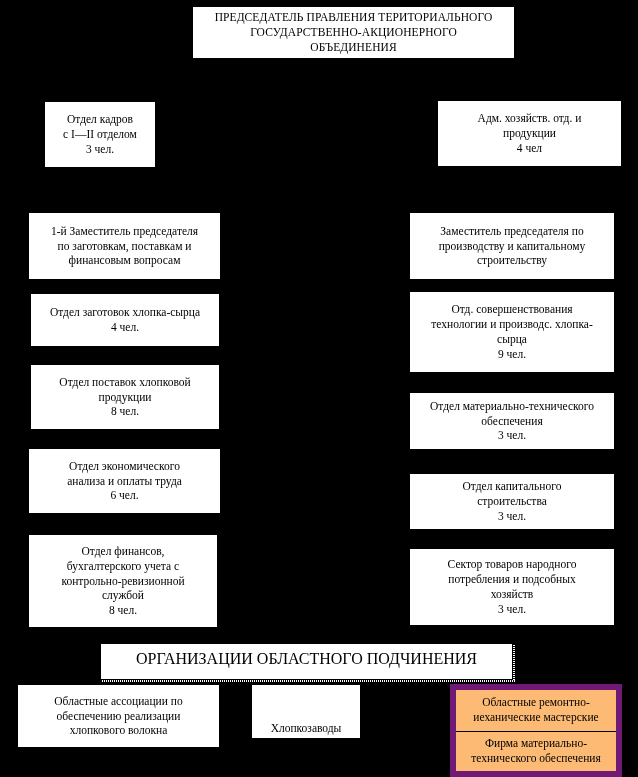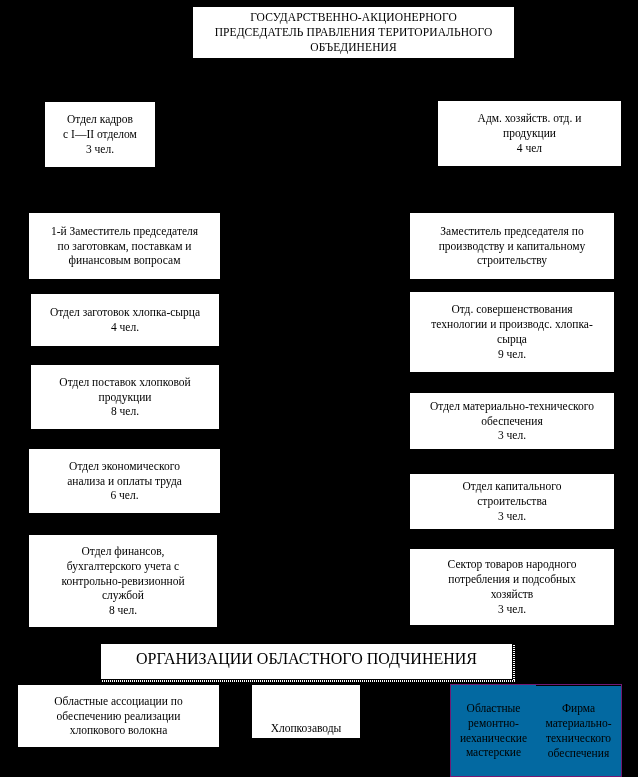--- a/index.html
+++ b/index.html
@@ -59,25 +59,25 @@
   }
   .banner-shadow-b {
     position: absolute;
     height: 2px;
     background-image: repeating-linear-gradient(
       to right, #ffffff 0px, #ffffff 1px, #000000 1px, #000000 2px);
   }
   
   .stack {
     position: absolute;
-    border: 1px solid #701a75;
-    background: #0369a1;
-    box-sizing: border-box;
-    display: flex;
-    flex-direction: row;
+    border: 6px solid #701a75;
+    background: #fdba74;
+    box-sizing: border-box;
+    display: flex;
+    flex-direction: column;
   }
   .stack > .cell {
     flex: 1 1 50%;
     display: flex;
     flex-direction: column;
     align-items: center;
     justify-content: center;
     text-align: center;
     color: #000000;
     line-height: 1.30;
@@ -87,22 +87,22 @@
   .stack > .cell + .cell {
     border-top: 1px solid #000000;
   }
 </style>
 </head>
 <body>
 
 <div id="chart-root">
 
   <div class="node t-title" style="left:192px; top:6px; width:323px; height:53px;">
+    <span class="line">ПРЕДСЕДАТЕЛЬ ПРАВЛЕНИЯ ТЕРИТОРИАЛЬНОГО</span>
     <span class="line">ГОСУДАРСТВЕННО-АКЦИОНЕРНОГО</span>
-    <span class="line">ПРЕДСЕДАТЕЛЬ ПРАВЛЕНИЯ ТЕРИТОРИАЛЬНОГО</span>
     <span class="line">ОБЪЕДИНЕНИЯ</span>
   </div>
 
   <div class="node t-body" style="left:44px; top:101px; width:112px; height:67px;">
     <span class="line">Отдел кадров</span>
     <span class="line">с I—II отделом</span>
     <span class="line">3 чел.</span>
   </div>
 
 

